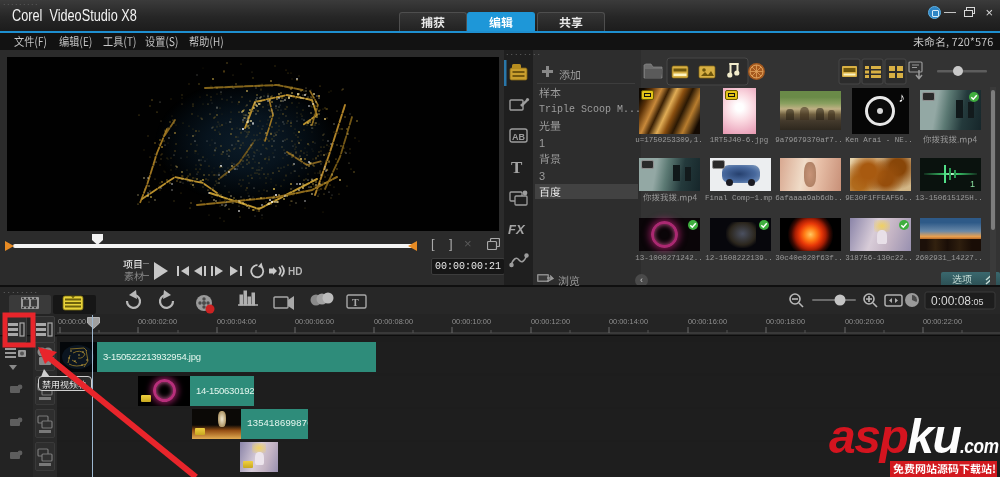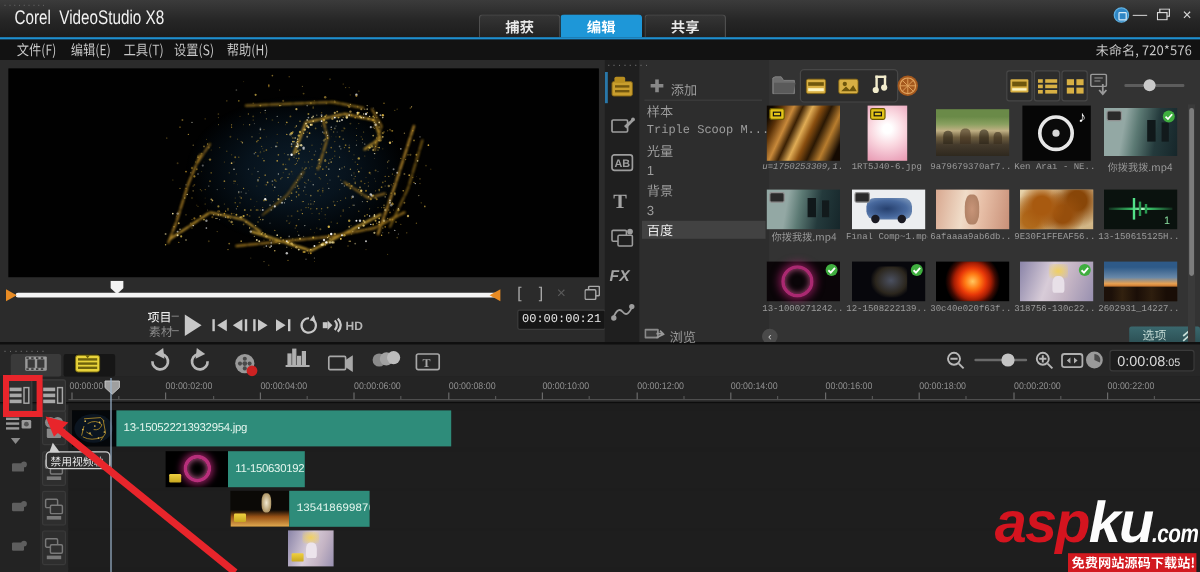--- a/index.html
+++ b/index.html
@@ -1251,21 +1251,21 @@
           <span style="position:absolute;right:4px;top:2px;color:#fff;font-size:13px;">♪</span>
           </div>
         <div class="thumb" style="left:279px;top:40px;width:61px;height:40px;background:linear-gradient(100deg,#93a8a4 28%,#5c7a74 45%,#243a3c 70%,#16262a);">
           <div style="position:absolute;left:36px;top:10px;width:7px;height:18px;background:#10181a;"></div>
           <div style="position:absolute;left:48px;top:12px;width:6px;height:16px;background:#121a1c;"></div>
           <div class="badgem4"></div>
             <div class="gcheck"><svg width="10" height="10" viewBox="0 0 10 10">
                 <path d="M2.3 5.2 L4.3 7.2 L7.8 3.2" stroke="#fff" stroke-width="1.5" fill="none"></path>
               </svg></div>
           </div>
-        <span class="cap" style="left:-6px;top:86px;font-style:italic;">u=1750253309,1.</span>
+        <span class="cap" style="left:-6px;top:86px;">u=1750253309,1.</span>
         <span class="cap" style="left:64px;top:86px;">1RT5J40-6.jpg</span>
         <span class="cap" style="left:134px;top:86px;">9a79679370af7..</span>
         <span class="cap" style="left:204px;top:86px;">Ken Arai - NE..</span>
 
         <div class="thumb" style="left:-2px;top:108px;width:61px;height:33px;background:linear-gradient(100deg,#93a8a4 28%,#5c7a74 45%,#243a3c 70%,#16262a);">
           <div style="position:absolute;left:34px;top:7px;width:7px;height:16px;background:#10181a;"></div>
           <div style="position:absolute;left:46px;top:9px;width:6px;height:14px;background:#121a1c;"></div>
           <div class="badgem4"></div>
           </div>
         <div class="thumb" style="left:69px;top:108px;width:61px;height:33px;background:#eceef0;">
@@ -1547,29 +1547,29 @@
               <circle cx="23" cy="10" r="0.7"></circle>
           <circle cx="15" cy="19" r="0.7"></circle>
               <circle cx="27" cy="18" r="0.7"></circle>
               <circle cx="19" cy="13" r="0.7"></circle>
           <circle cx="22" cy="23" r="0.7"></circle>
               <circle cx="9" cy="16" r="0.7"></circle>
             </g>
         </svg>
       </div>
       <div class="clip" style="left:97px;top:5px;width:279px;height:30px;">
-          <span style="left:6px;">13-150522213932954.jpg</span>
+          <span style="left:6px;">3-150522213932954.jpg</span>
         </div>
 
       <div class="cthumb" style="left:138px;top:39px;width:52px;height:30px;">
         <div style="position:absolute;left:15px;top:3px;width:23px;height:23px;border-radius:50%;border:3px solid rgba(215,55,145,0.85);box-shadow:0 0 6px 2px rgba(195,40,125,0.7), inset 0 0 5px rgba(255,120,190,0.8);"></div>
         <div style="position:absolute;left:3px;bottom:4px;width:10px;height:7px;background:linear-gradient(#f0d040,#c8a820);border-radius:1px;"></div>
       </div>
       <div class="clip" style="left:190px;top:39px;width:64px;height:30px;overflow:hidden;">
-          <span style="left:6px;">11-150630192</span>
+          <span style="left:6px;">14-150630192</span>
         </div>
 
       <div class="cthumb" style="left:192px;top:72px;width:49px;height:30px;background:#0b0906;">
         <div style="position:absolute;left:0;bottom:0;width:49px;height:14px;background:linear-gradient(rgba(0,0,0,0), rgba(226,120,30,0.65) 40%, rgba(250,190,90,0.9));"></div>
         <div style="position:absolute;left:26px;top:2px;width:8px;height:16px;background:radial-gradient(#f0e8d0,#b09868 70%);border-radius:40%;"></div>
         <div style="position:absolute;left:3px;bottom:4px;width:10px;height:7px;background:linear-gradient(#f0d040,#c8a820);border-radius:1px;"></div>
       </div>
       <div class="clip" style="left:241px;top:72px;width:67px;height:30px;overflow:hidden;">
           <span style="left:6px;font-family:Liberation Mono, monospace;">135418699876</span>
         </div>

